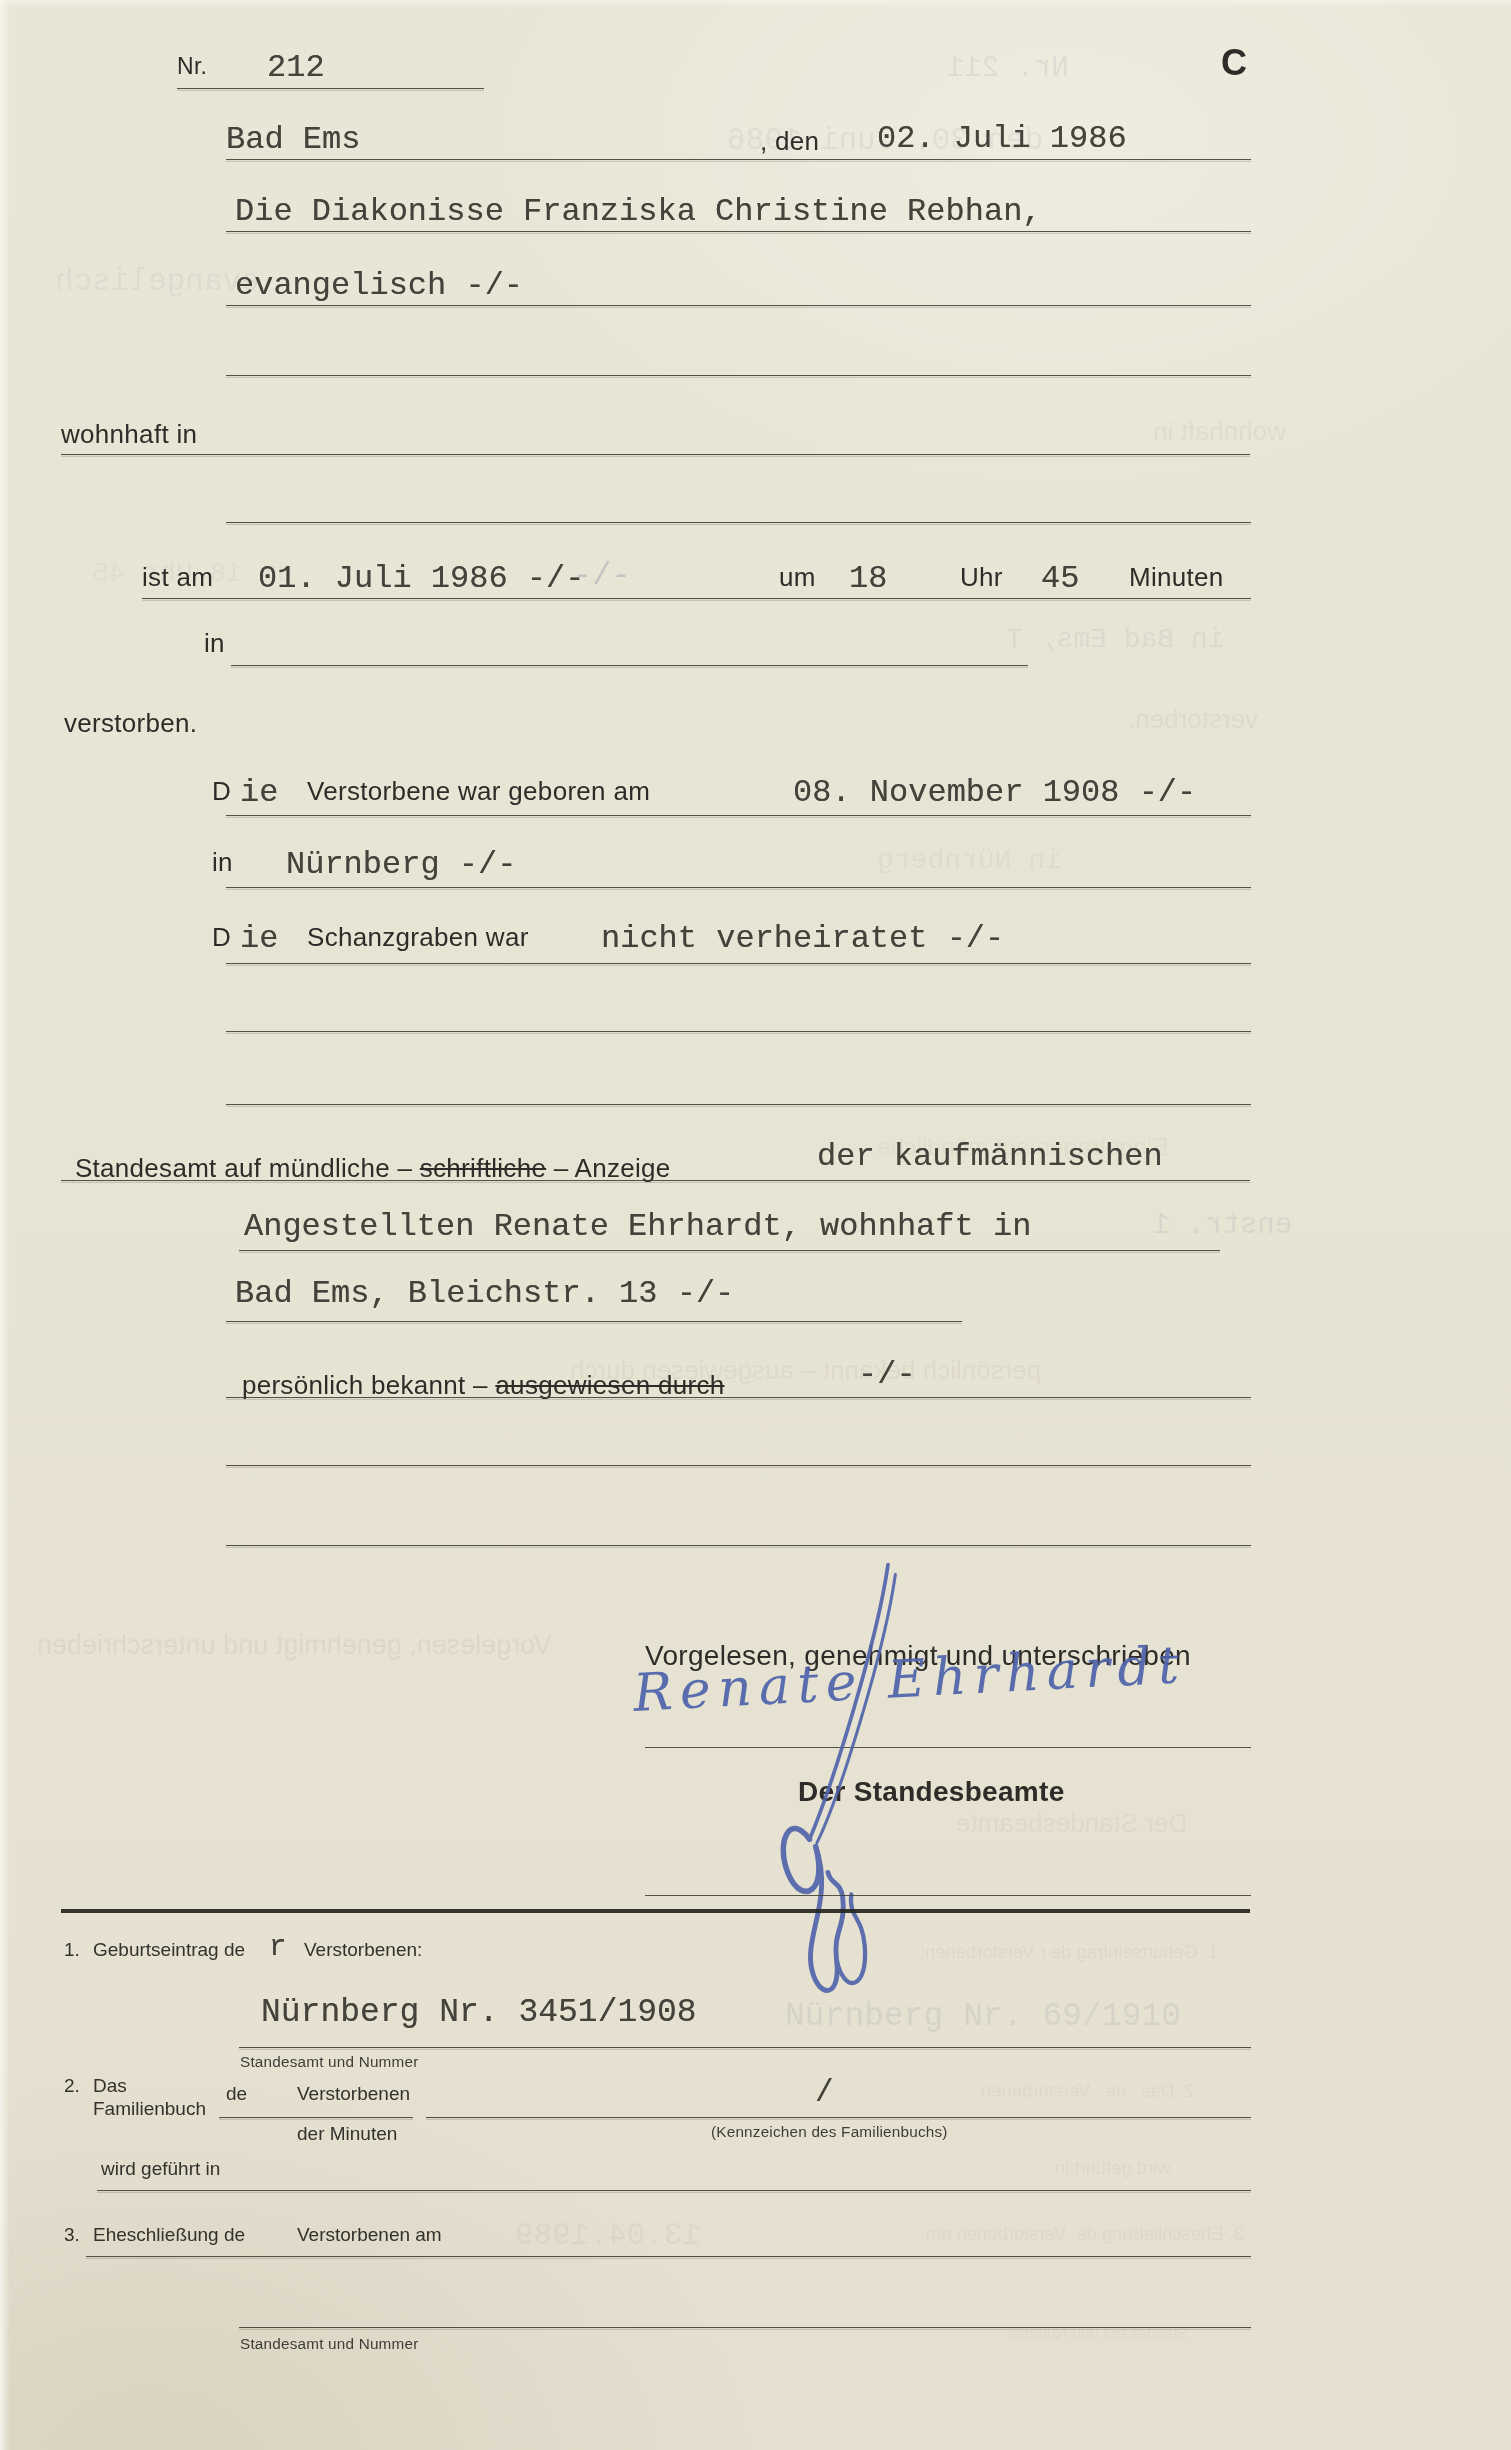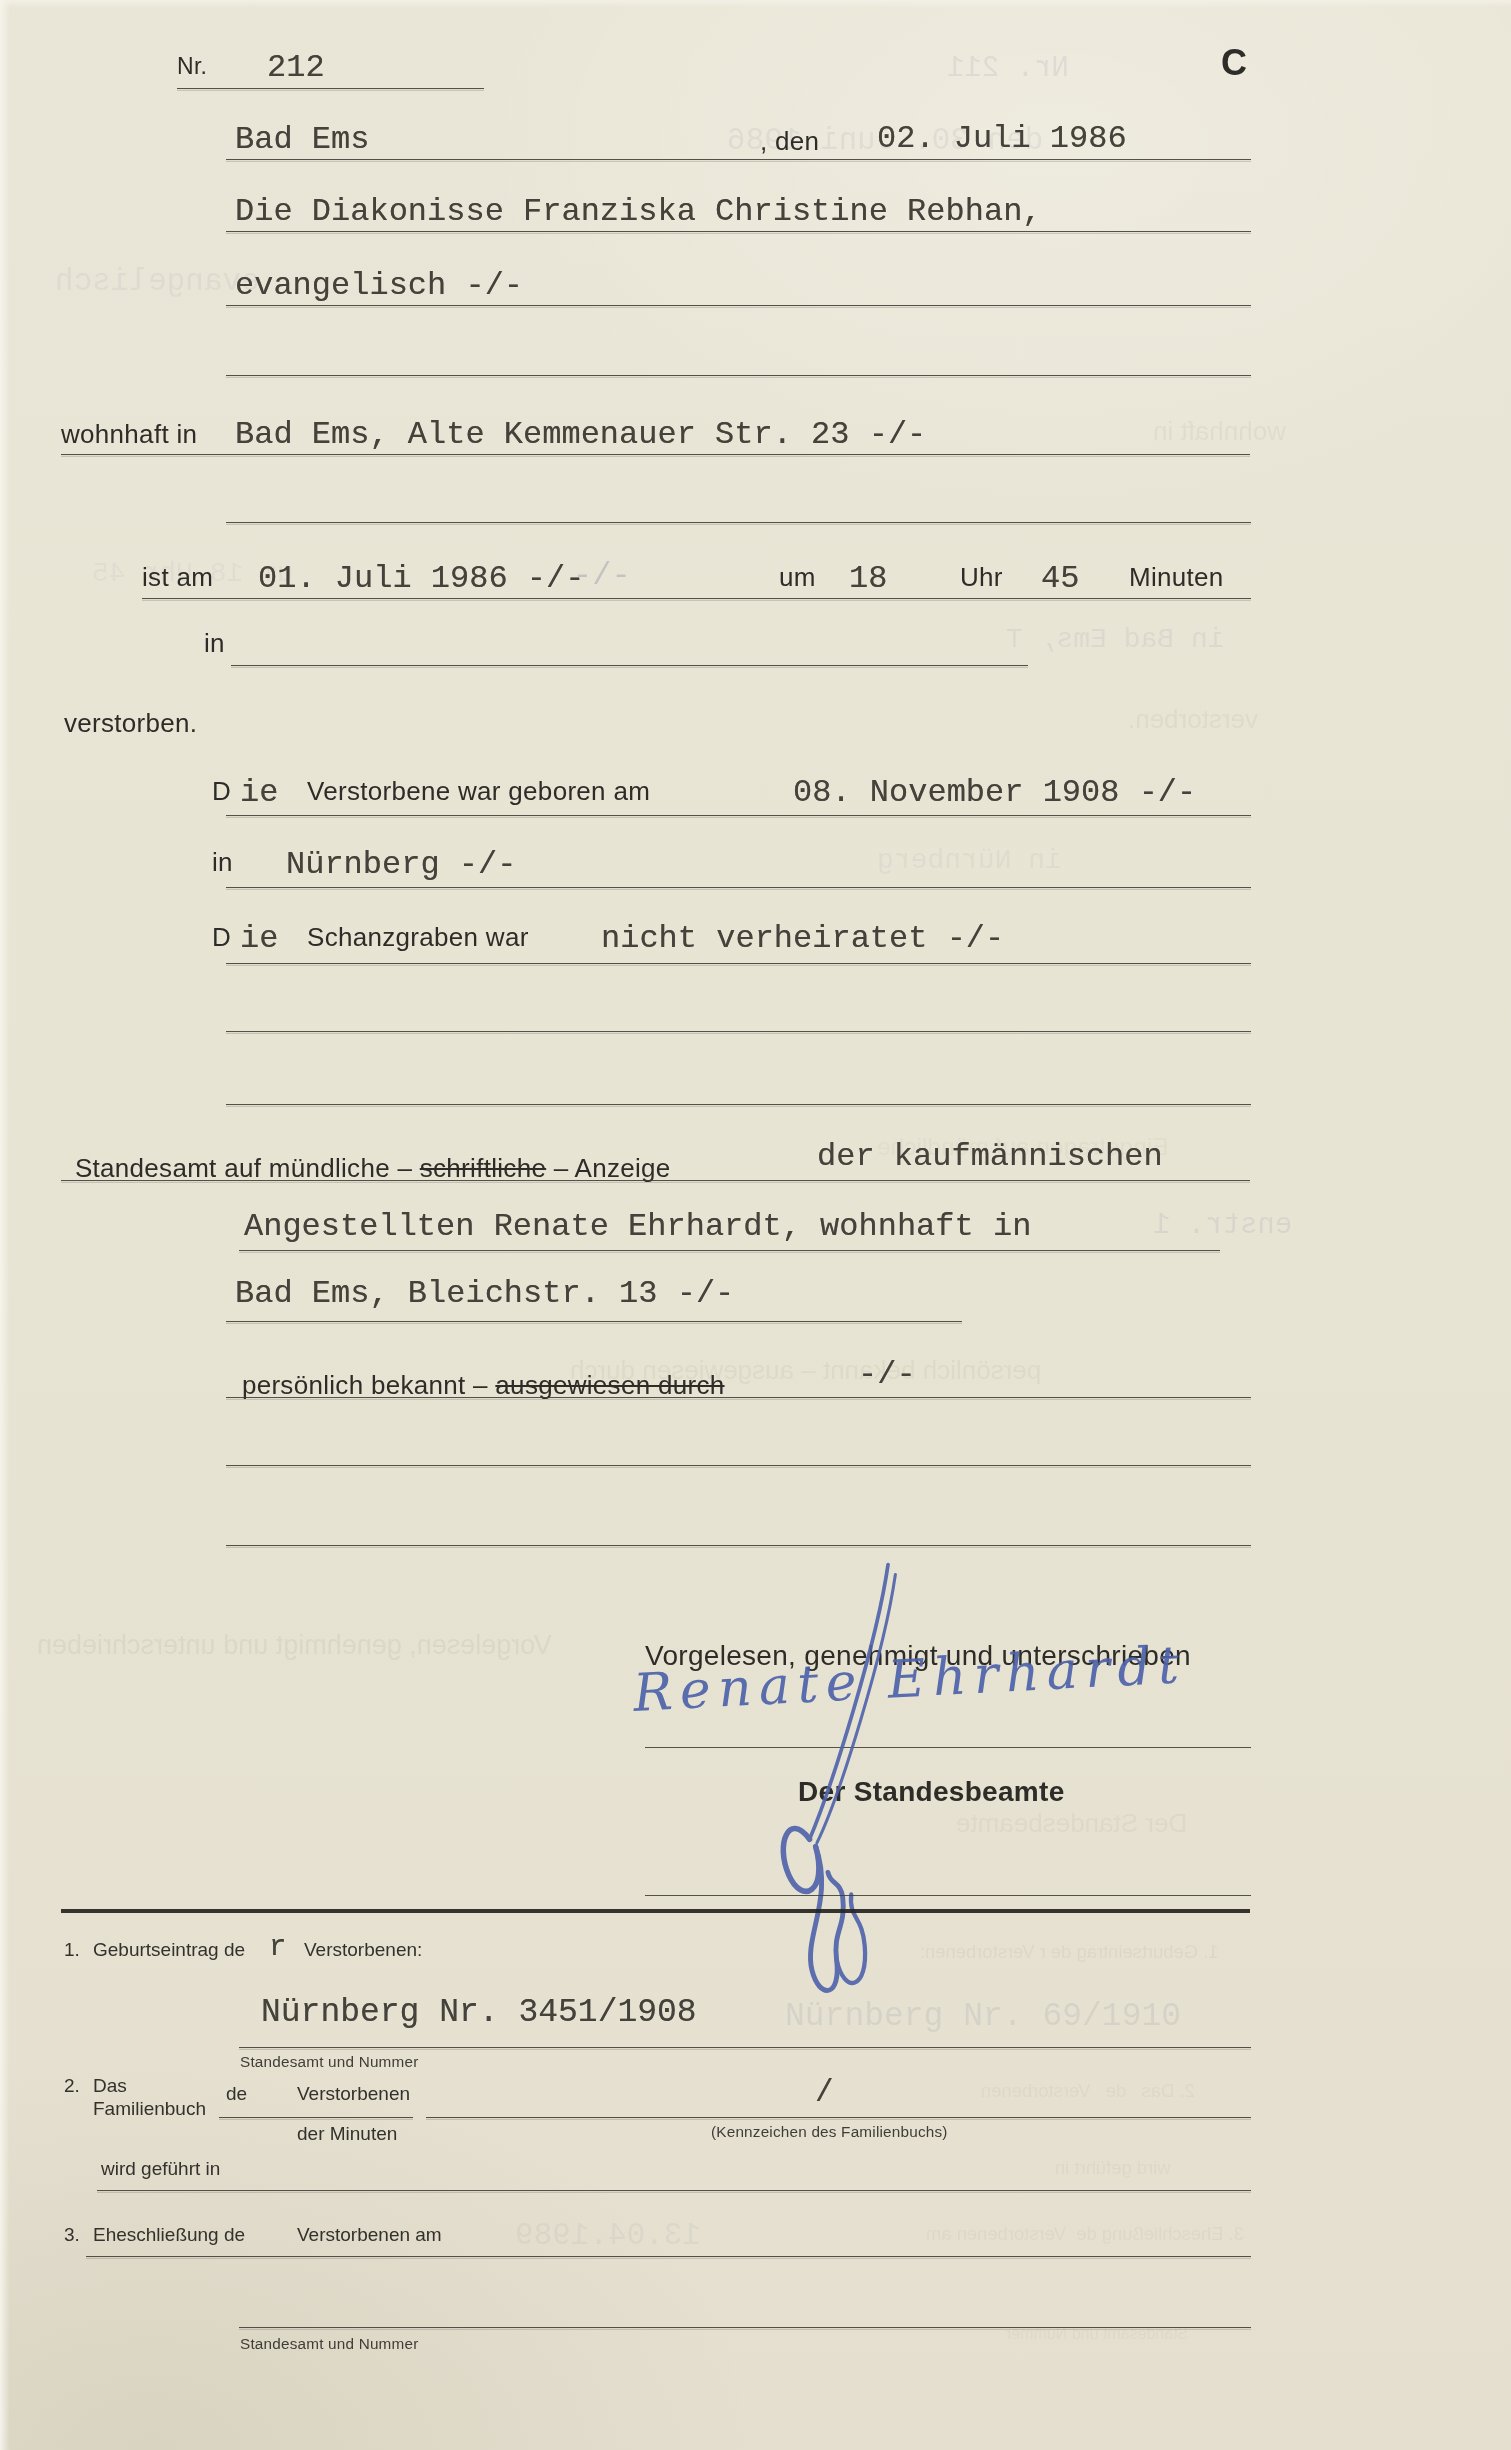--- a/index.html
+++ b/index.html
@@ -65,35 +65,34 @@
       <div class="ghost tg mir" style="left: 515px; top: 2218px; font-size: 31px; opacity: 0.08;">13.04.1989</div>
       <div class="ghost pg mir" style="left: 926px; top: 2223px; font-size: 18.4px; opacity: 0.09;">3. Eheschließung de  Verstorbenen am</div>
       <div class="ghost pg mir" style="left: 1006px; top: 2325px; font-size: 16px; opacity: 0.08;">Standesamt und Nummer</div>
     </div>
 
   <span class="abs print" style="left:177px;top:53px;font-size:23px;">Nr.</span>
   <span class="abs typed" style="left:267px;top:49px;">212</span>
   <div class="rule" style="left:177px;top:88px;width:307px;"></div>
   <span class="abs print bold" style="left:1221px;top:42px;font-size:36px;">C</span>
 
-  <span class="abs typed" style="left:235px;top:121px;">Bad Ems</span>
+  <span class="abs typed" style="left:226px;top:121px;">Bad Ems</span>
   <span class="abs print" style="left:760px;top:126px;">, den</span>
   <span class="abs typed" style="left:877px;top:120px;">02. Juli 1986</span>
   <div class="rule" style="left:226px;top:159px;width:1025px;"></div>
 
   <span class="abs typed" style="left:235px;top:193px;">Die Diakonisse Franziska Christine Rebhan,</span>
   <div class="rule" style="left:226px;top:231px;width:1025px;"></div>
 
   <span class="abs typed" style="left:235px;top:267px;">evangelisch -/-</span>
   <div class="rule" style="left:226px;top:305px;width:1025px;"></div>
 
   <div class="rule" style="left:226px;top:375px;width:1025px;"></div>
 
   <span class="abs print" style="left:61px;top:419px;">wohnhaft in</span>
-  <span class="abs typed" style="left:235px;top:416px;">Bad Ems, Alte Kemmenauer Str. 23 -/-</span>
   <div class="rule" style="left:61px;top:454px;width:1189px;"></div>
 
   <div class="rule" style="left:226px;top:522px;width:1025px;"></div>
 
   <span class="abs print" style="left:142px;top:562px;">ist am</span>
   <span class="abs typed" style="left:258px;top:560px;">01. Juli 1986 -/-</span>
   <span class="abs print" style="left:779px;top:562px;">um</span>
   <span class="abs typed" style="left:849px;top:560px;">18</span>
   <span class="abs print" style="left:960px;top:562px;">Uhr</span>
   <span class="abs typed" style="left:1041px;top:560px;">45</span>

